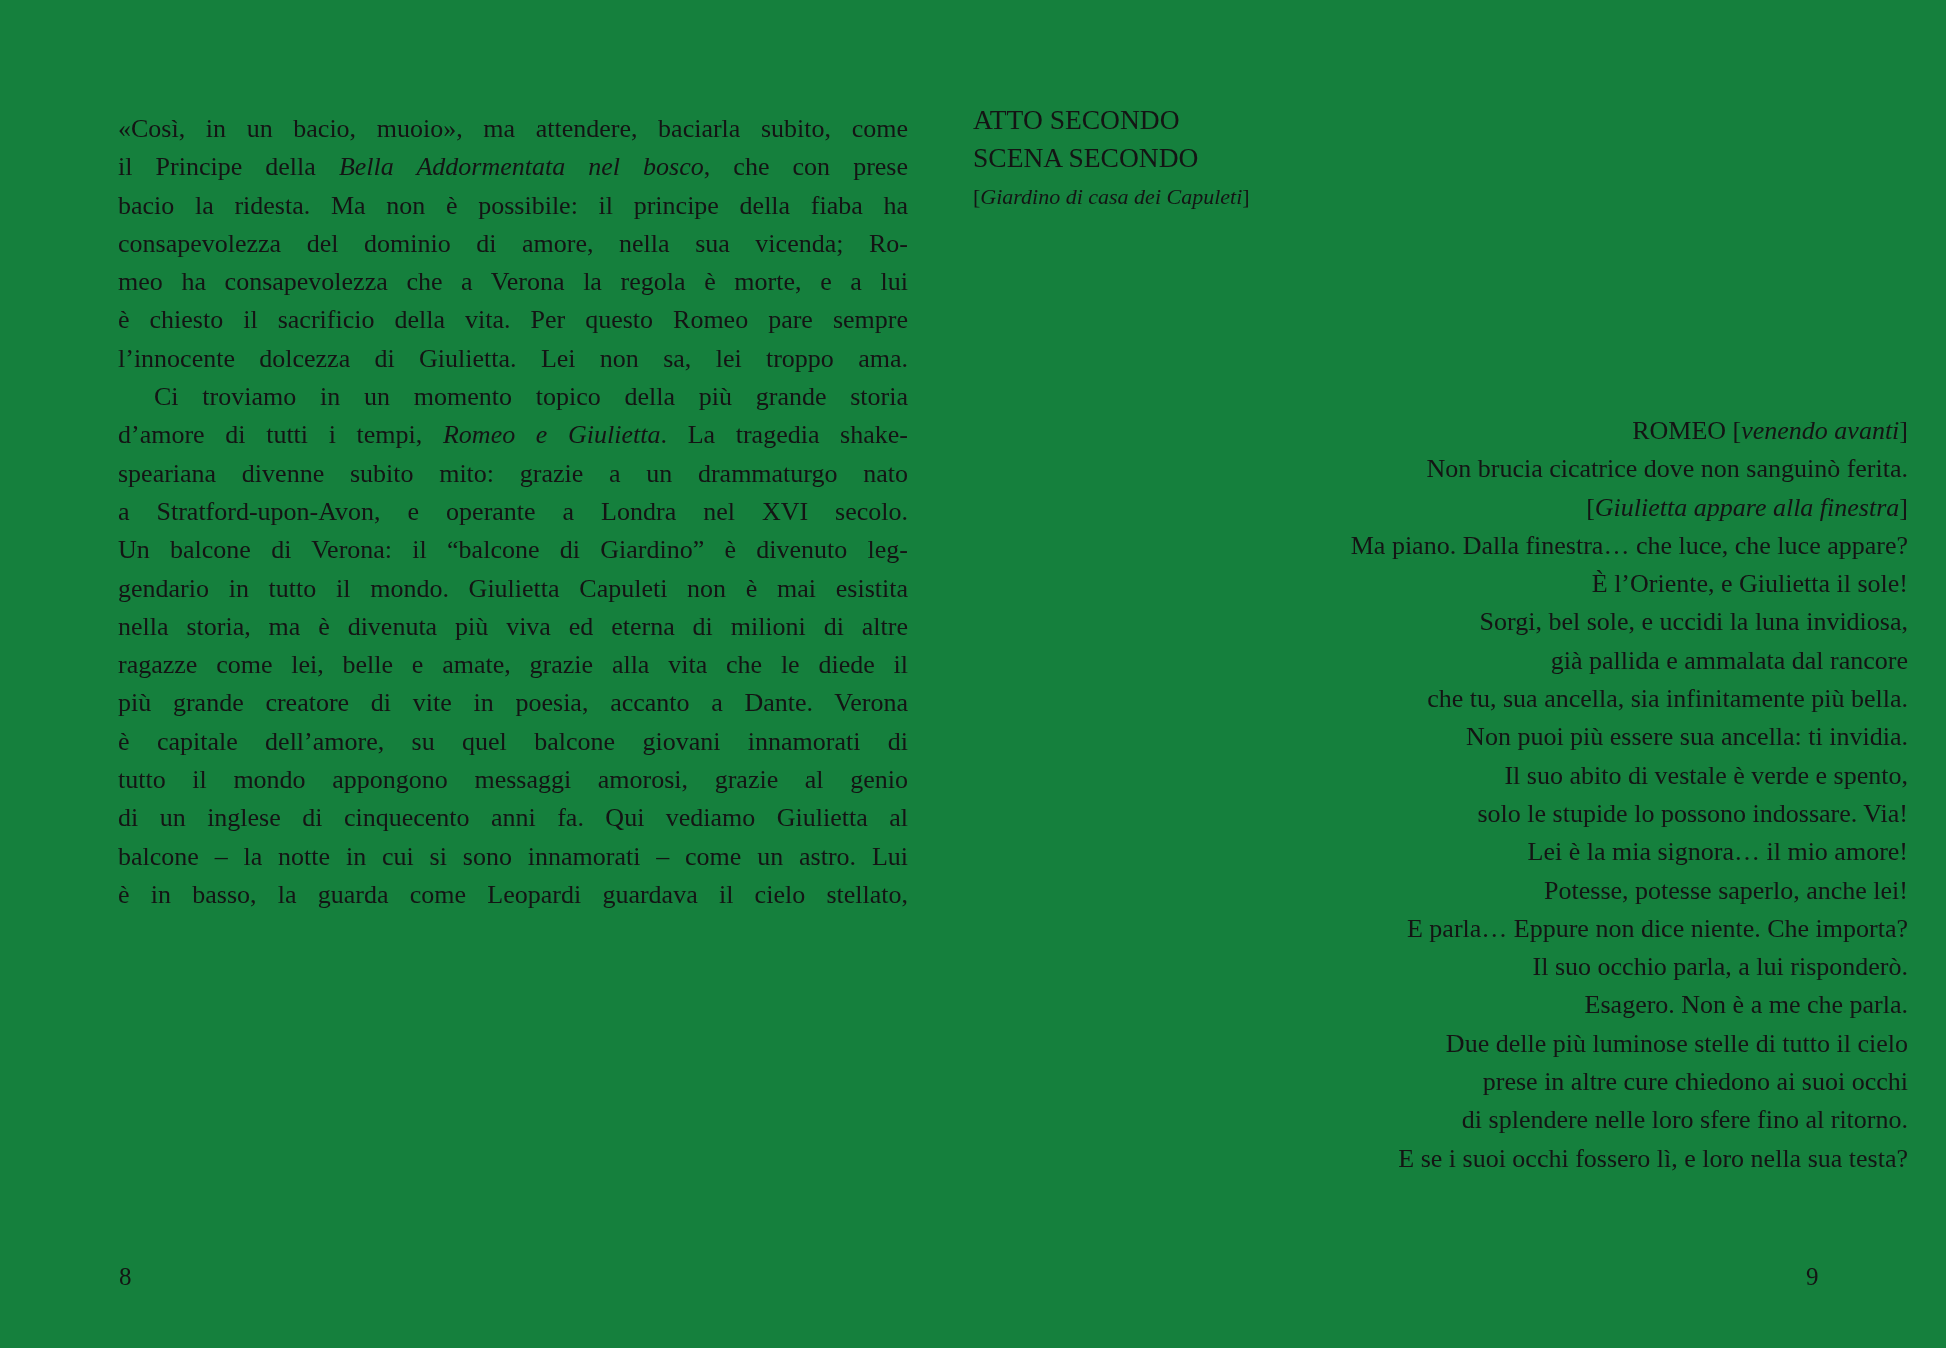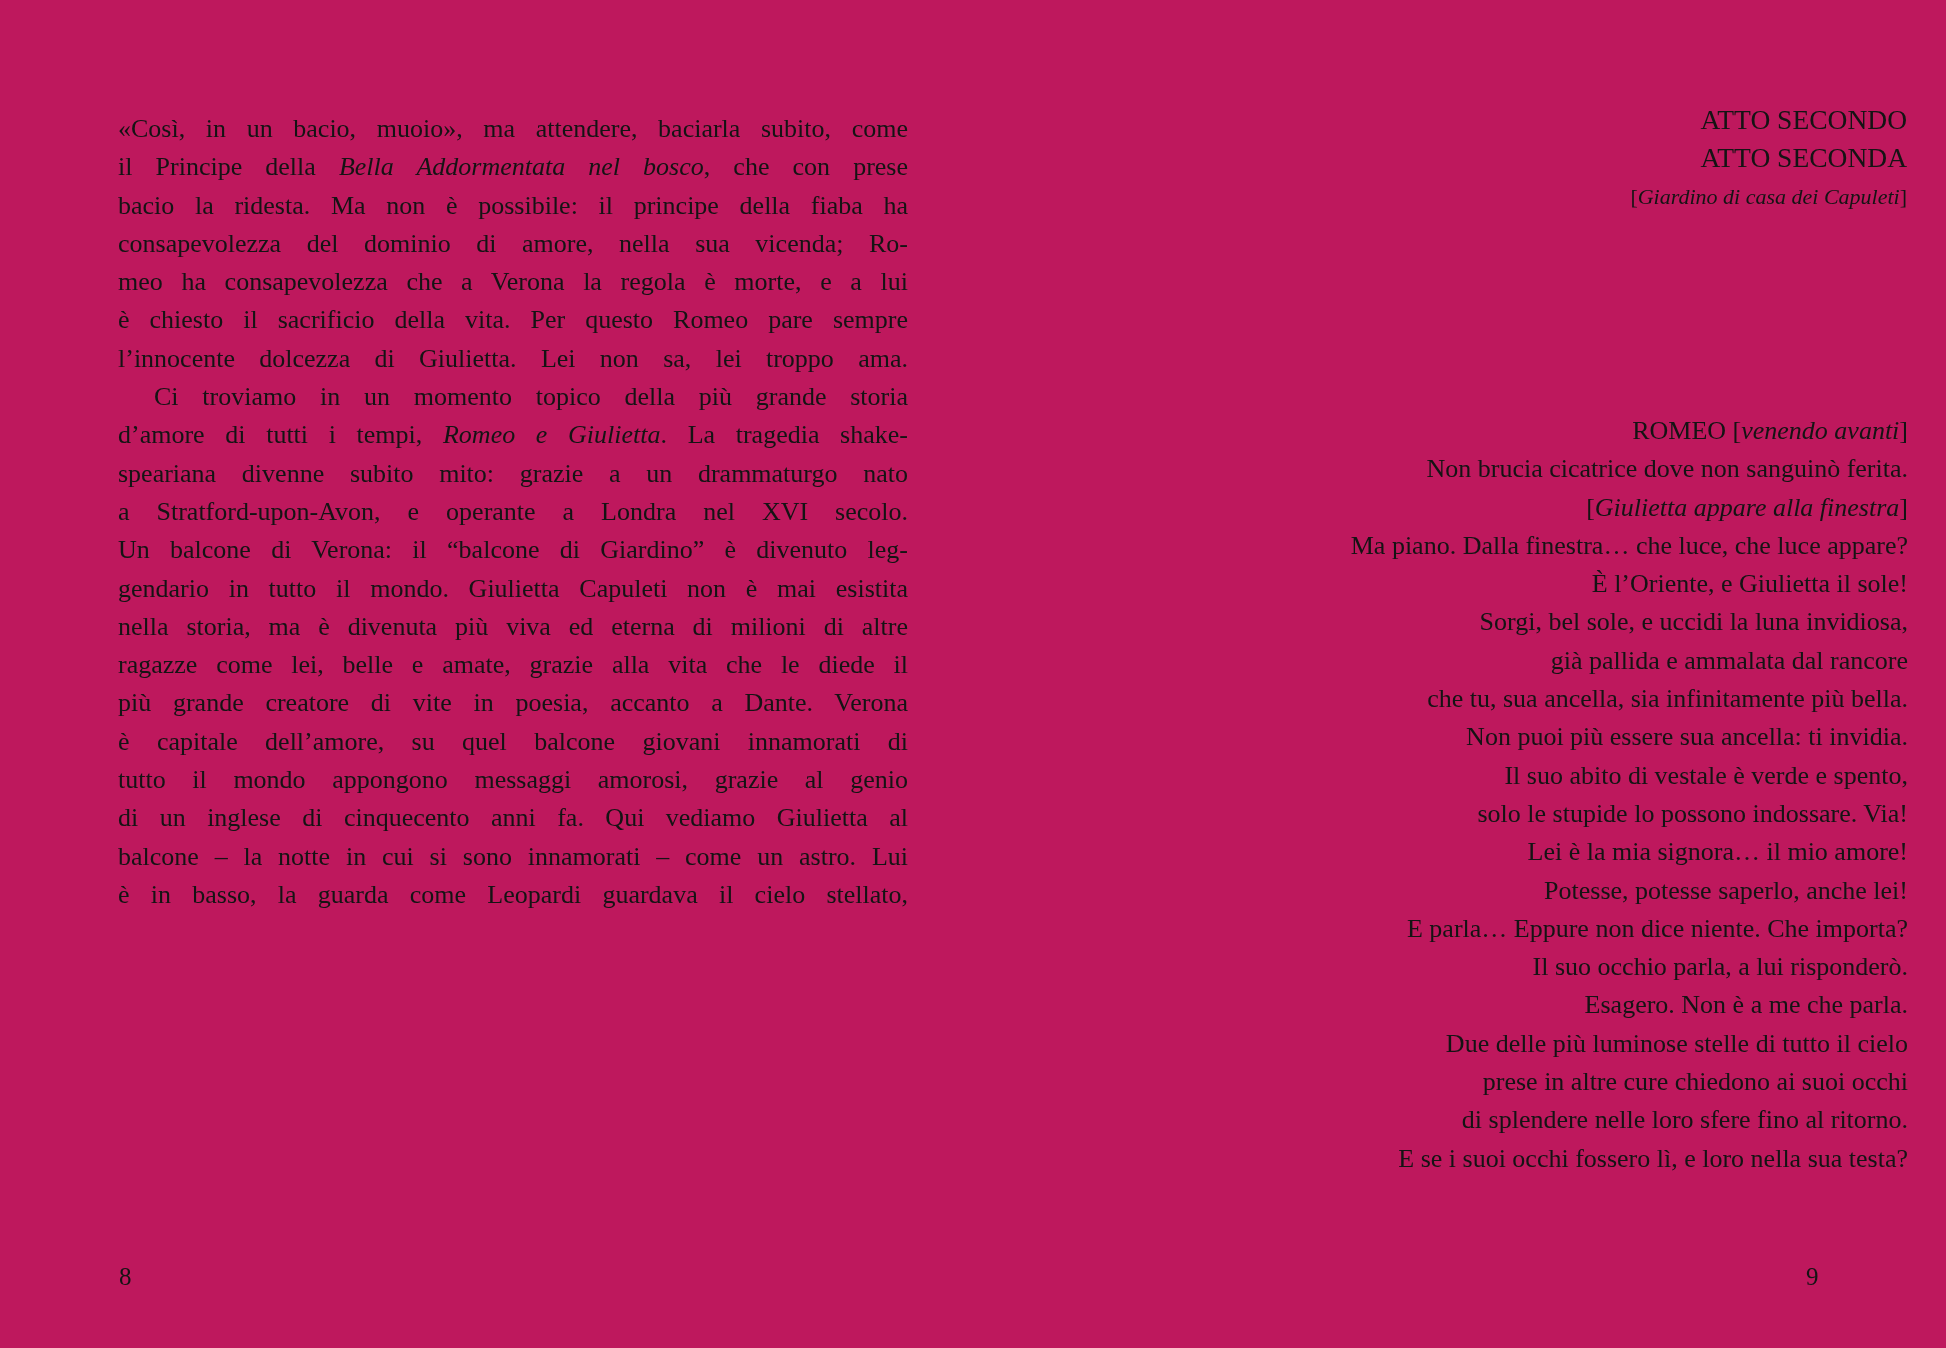--- a/index.html
+++ b/index.html
@@ -1,21 +1,21 @@
 <!DOCTYPE html>
 <html><head>
 <meta charset="utf-8">
 <title>Document</title>
 <style>
   html, body { margin: 0; padding: 0; }
   .canvas {
     position: relative;
     width: 1946px;
     height: 1348px;
-    background: #be185d;
+    background: #15803d;
     color: #141414;
     font-family: "Liberation Serif", serif;
     overflow: hidden;
   }
   .page { position: absolute; top: 0; height: 1348px; }
   .page-left  { left: 0;     width: 973px; }
   .page-right { left: 973px; width: 973px; }
 
   
   .prose-block {
@@ -30,21 +30,21 @@
   .prose-block .line { white-space: normal; }
   .line.j { text-align: justify; text-align-last: justify; }
   .line.ind { text-indent: 36px; }
 
   
   .scene-header {
     position: absolute;
     left: 0;
     top: 101px;
     width: 934px;
-    text-align: right;
+    text-align: left;
     font-size: 27.5px;
     line-height: 38.3px;
   }
   .scene-header .setting { font-size: 22px; }
 
   
   .verse-block {
     position: absolute;
     left: 115px; 
     top: 412px;
@@ -91,21 +91,21 @@
         <div class="line j"><span>di un inglese di cinquecento anni fa. Qui vediamo Giulietta al</span></div>
         <div class="line j"><span>balcone – la notte in cui si sono innamorati – come un astro. Lui</span></div>
         <div class="line j"><span>è in basso, la guarda come Leopardi guardava il cielo stellato,</span></div>
       </div>
     <div class="folio folio-left">8</div>
   </section>
 
   <section class="page page-right">
     <div class="scene-header">
       <div class="line-h">ATTO SECONDO</div>
-      <div class="line-h">ATTO SECONDA</div>
+      <div class="line-h">SCENA SECONDO</div>
       <div class="setting" id="stage-setting"><span>[</span><em>Giardino di casa dei Capuleti</em><span>]</span></div>
     </div>
     <div class="verse-block" id="verse-lines">
         <div class="line"><span>ROMEO [</span><em>venendo avanti</em><span>]</span></div>
         <div class="line"><span>Non brucia cicatrice dove non sanguinò ferita.</span></div>
         <div class="line"><span>[</span><em>Giulietta appare alla finestra</em><span>]</span></div>
         <div class="line"><span>Ma piano. Dalla finestra… che luce, che luce appare?</span></div>
         <div class="line"><span>È l’Oriente, e Giulietta il sole!</span></div>
         <div class="line"><span>Sorgi, bel sole, e uccidi la luna invidiosa,</span></div>
         <div class="line"><span>già pallida e ammalata dal rancore</span></div>

